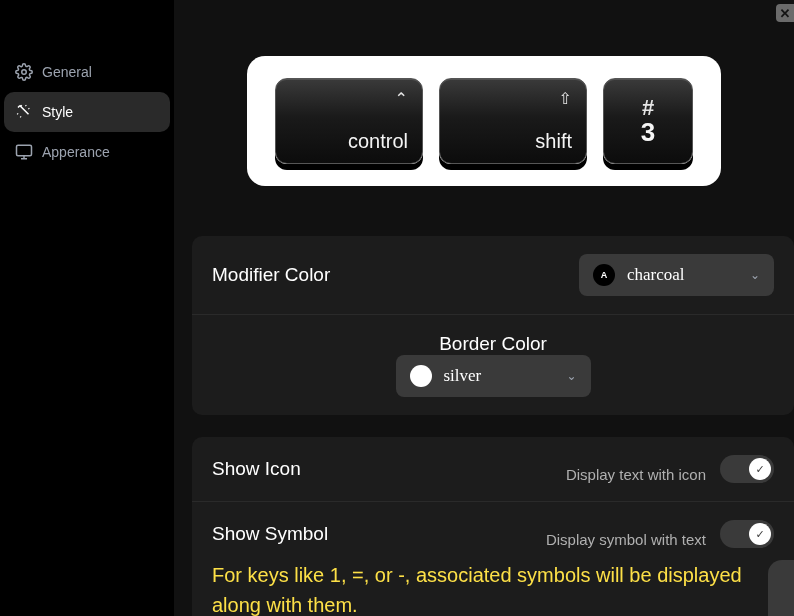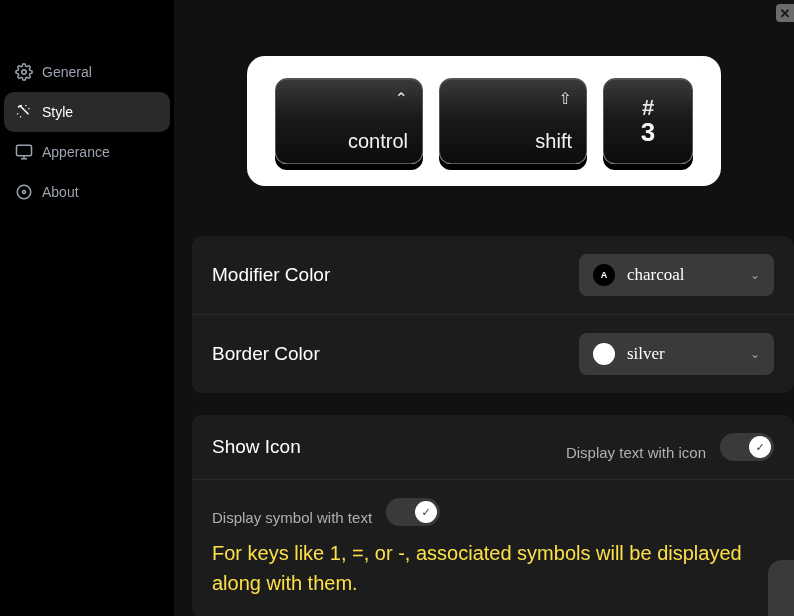--- a/index.html
+++ b/index.html
@@ -137,20 +137,21 @@
     }
     .setting-row {
       display: flex;
       align-items: center;
       justify-content: space-between;
       padding: 18px 20px;
       border-bottom: 1px solid #2a2a2a;
     }
     .setting-row:last-child {
       border-bottom: none;
+      flex-direction: column;
     }
     .setting-label {
       font-size: 19px;
       font-weight: 400;
       color: #ffffff;
     }
     .setting-sub {
       font-size: 15px;
       color: #b0b0b0;
     }
@@ -268,29 +269,20 @@
     <span class="sidebar-icon">
       <svg width="18" height="18" viewBox="0 0 24 24" fill="none" stroke="currentColor" stroke-width="2">
           <rect x="2" y="3" width="20" height="14" rx="2"></rect>
           <line x1="8" y1="21" x2="16" y2="21"></line>
           <line x1="12" y1="17" x2="12" y2="21"></line>
         </svg>
     </span>
     <span>Apperance</span>
   </div>
 
-  <div class="sidebar-item">
-    <span class="sidebar-icon">
-      <svg width="18" height="18" viewBox="0 0 24 24" fill="none" stroke="currentColor" stroke-width="2">
-          <circle cx="12" cy="12" r="9"></circle>
-          <circle cx="12" cy="12" r="2"></circle>
-        </svg>
-    </span>
-    <span>About</span>
-  </div>
 </div>
 
 <div class="main">
   <div class="close-btn">
     <span>✕</span>
   </div>
 
   <div class="preview-area">
     <div class="preview-container">
       <div class="key key-wide">
@@ -341,20 +333,21 @@
           <div class="toggle">
             <div class="toggle-knob">
               <span>✓</span>
             </div>
           </div>
         </div>
       </div>
 
       <div>
         <div class="setting-row" style="border-bottom:none;padding-bottom:12px;">
+          <span class="setting-label">Show Symbol</span>
           <div class="setting-right">
             <span class="setting-sub">Display symbol with text</span>
             <div class="toggle">
               <div class="toggle-knob">
                 <span>✓</span>
               </div>
             </div>
           </div>
         </div>
         <div class="desc-text">For keys like 1, =, or -, associated symbols will be displayed along with them.</div>

